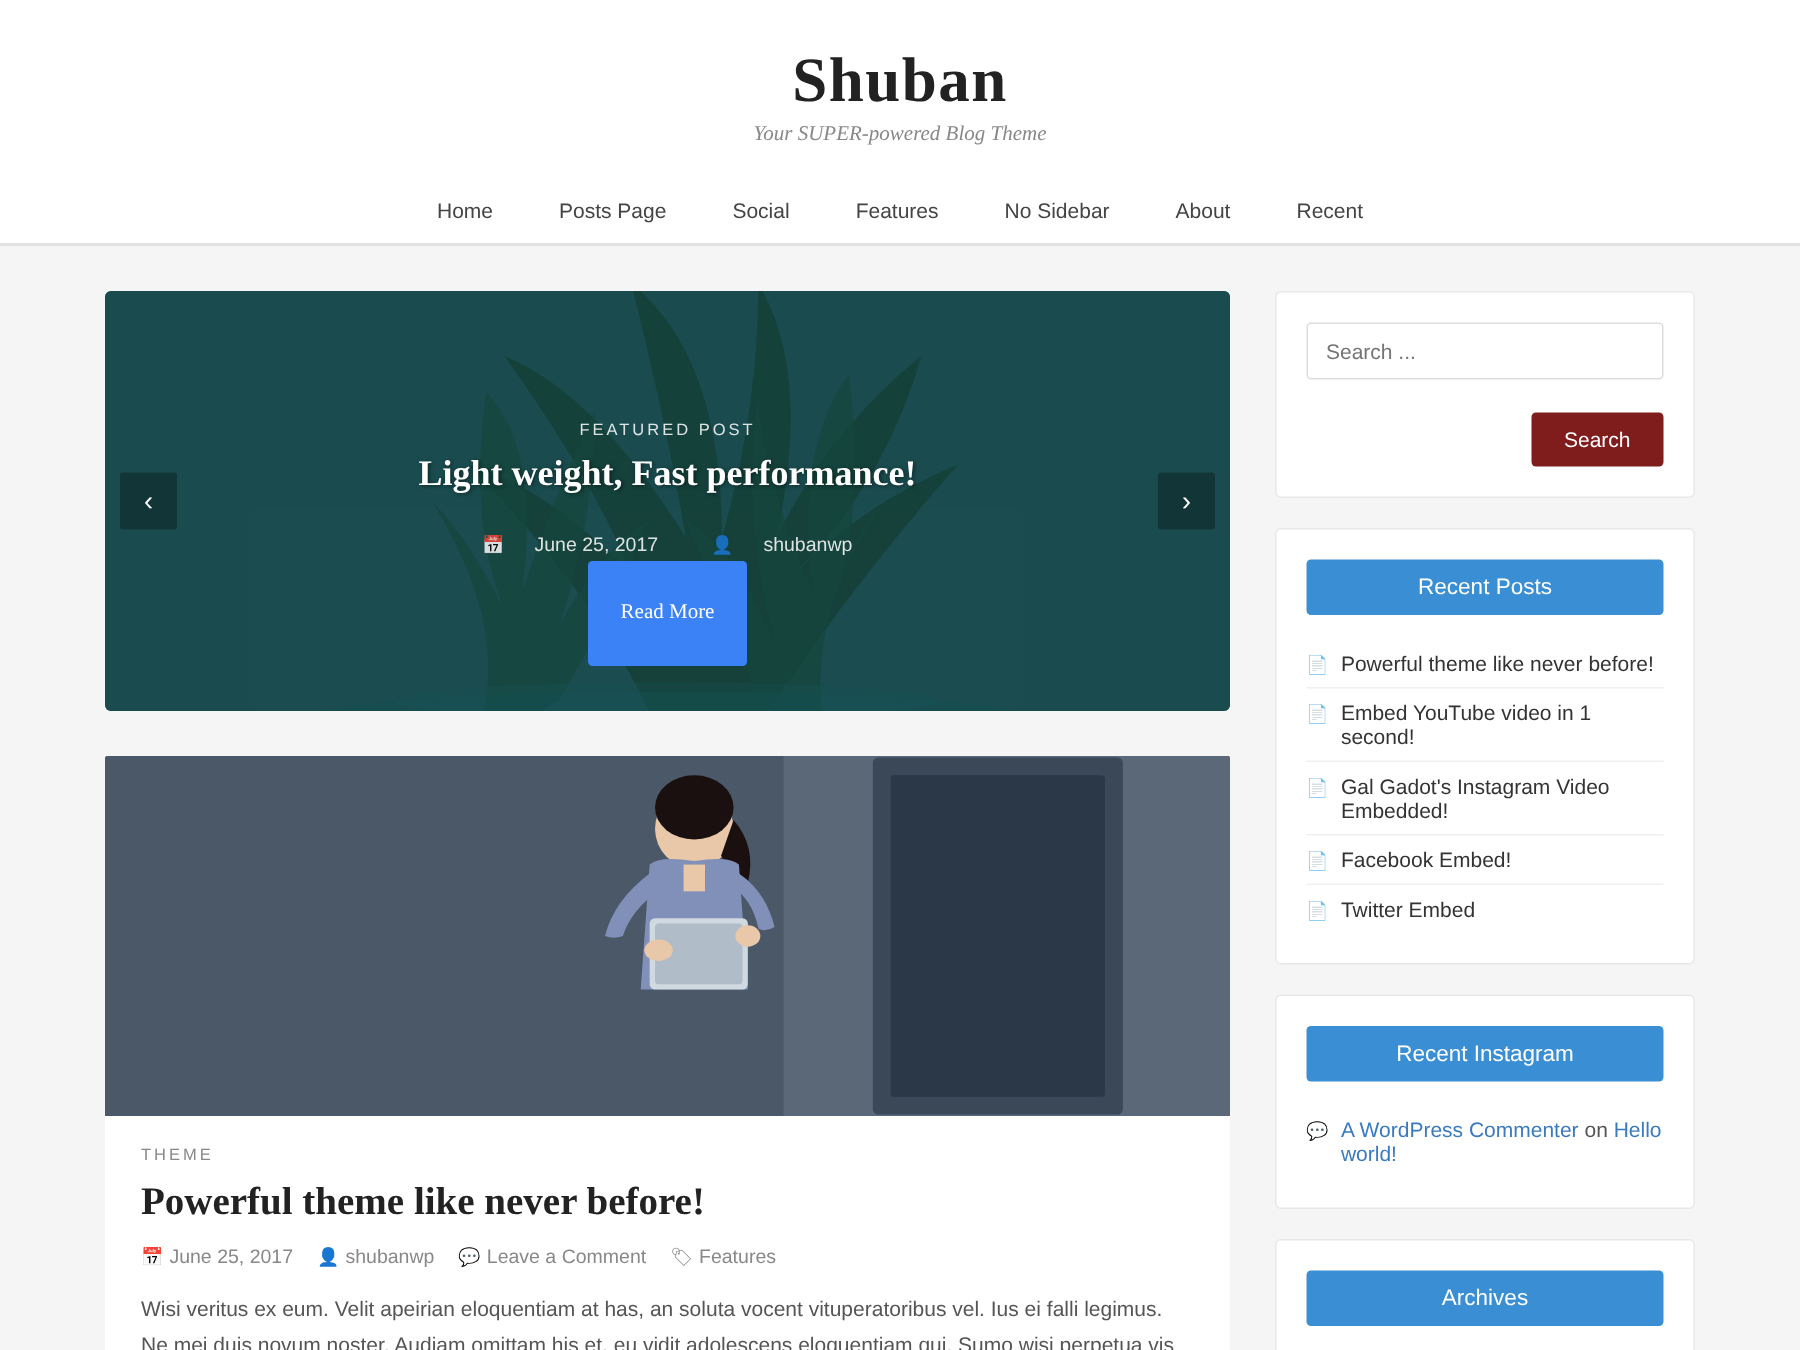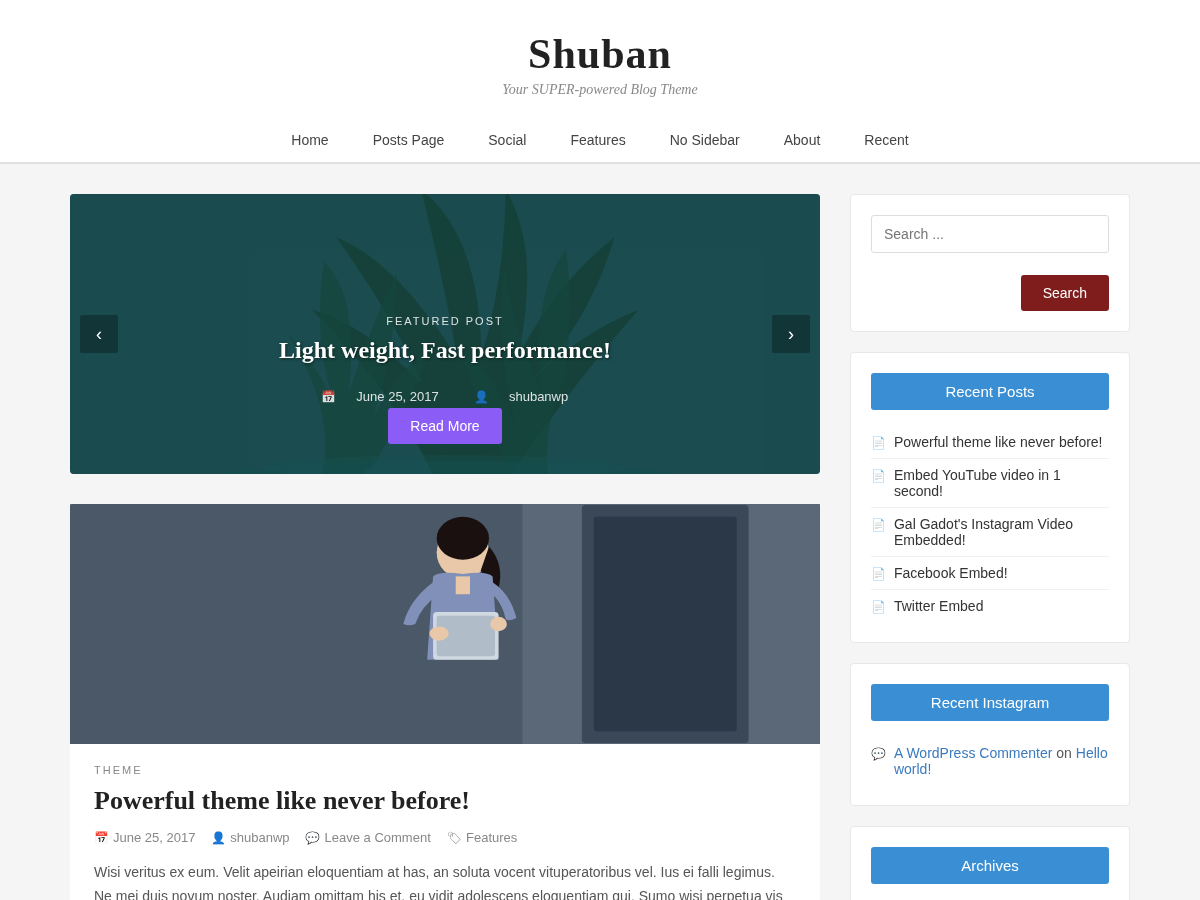--- a/index.html
+++ b/index.html
@@ -19,21 +19,21 @@
     .sidebar { width: 280px; flex-shrink: 0; }
 
     
     .featured-slider { position: relative; background: #2a6e7a; border-radius: 4px; overflow: hidden; margin-bottom: 30px; height: 280px; }
     .slider-overlay { position: absolute; top: 0; left: 0; right: 0; bottom: 0; background: rgba(0,0,0,0.35); }
     .slider-content { position: absolute; bottom: 0; left: 0; right: 0; text-align: center; padding: 30px 40px; color: #fff; }
     .featured-label { font-size: 11px; letter-spacing: 2px; color: rgba(255,255,255,0.85); text-transform: uppercase; margin-bottom: 10px; font-family: Arial, sans-serif; }
     .slider-title { font-size: 24px; font-weight: 700; color: #fff; margin-bottom: 25px; text-shadow: 1px 1px 3px rgba(0,0,0,0.5); }
     .slider-meta { font-size: 13px; color: rgba(255,255,255,0.85); margin-bottom: 4px; font-family: Arial, sans-serif; }
     .slider-meta span { margin: 0 8px; }
-    .btn-read-more { background: #8b5cf6; color: #fff; border: none; padding: 10px 22px; font-size: 14px; cursor: pointer; border-radius: 3px; font-family: Liberation Sans, sans-serif; }
+    .btn-read-more { background: #3b82f6; color: #fff; border: none; padding: 27px 22px; font-size: 14px; cursor: pointer; border-radius: 3px; font-family: Liberation Serif, serif; }
     .slider-arrow { position: absolute; top: 50%; transform: translateY(-50%); background: rgba(0,0,0,0.3); color: #fff; border: none; width: 38px; height: 38px; font-size: 18px; cursor: pointer; display: flex; align-items: center; justify-content: center; border-radius: 2px; }
     .slider-arrow.prev { left: 10px; }
     .slider-arrow.next { right: 10px; }
     
     .palm-decoration { position: absolute; top: 0; left: 0; right: 0; bottom: 0; overflow: hidden; }
     .palm-decoration svg { width: 100%; height: 100%; opacity: 0.6; }
 
     
     .post-card { background: #fff; border-radius: 2px; overflow: hidden; margin-bottom: 30px; }
     .post-image { width: 100%; height: 240px; background: linear-gradient(135deg, #5a6a8a 0%, #6a7a9a 30%, #4a5a7a 60%, #5a6a8a 100%); overflow: hidden; position: relative; }

